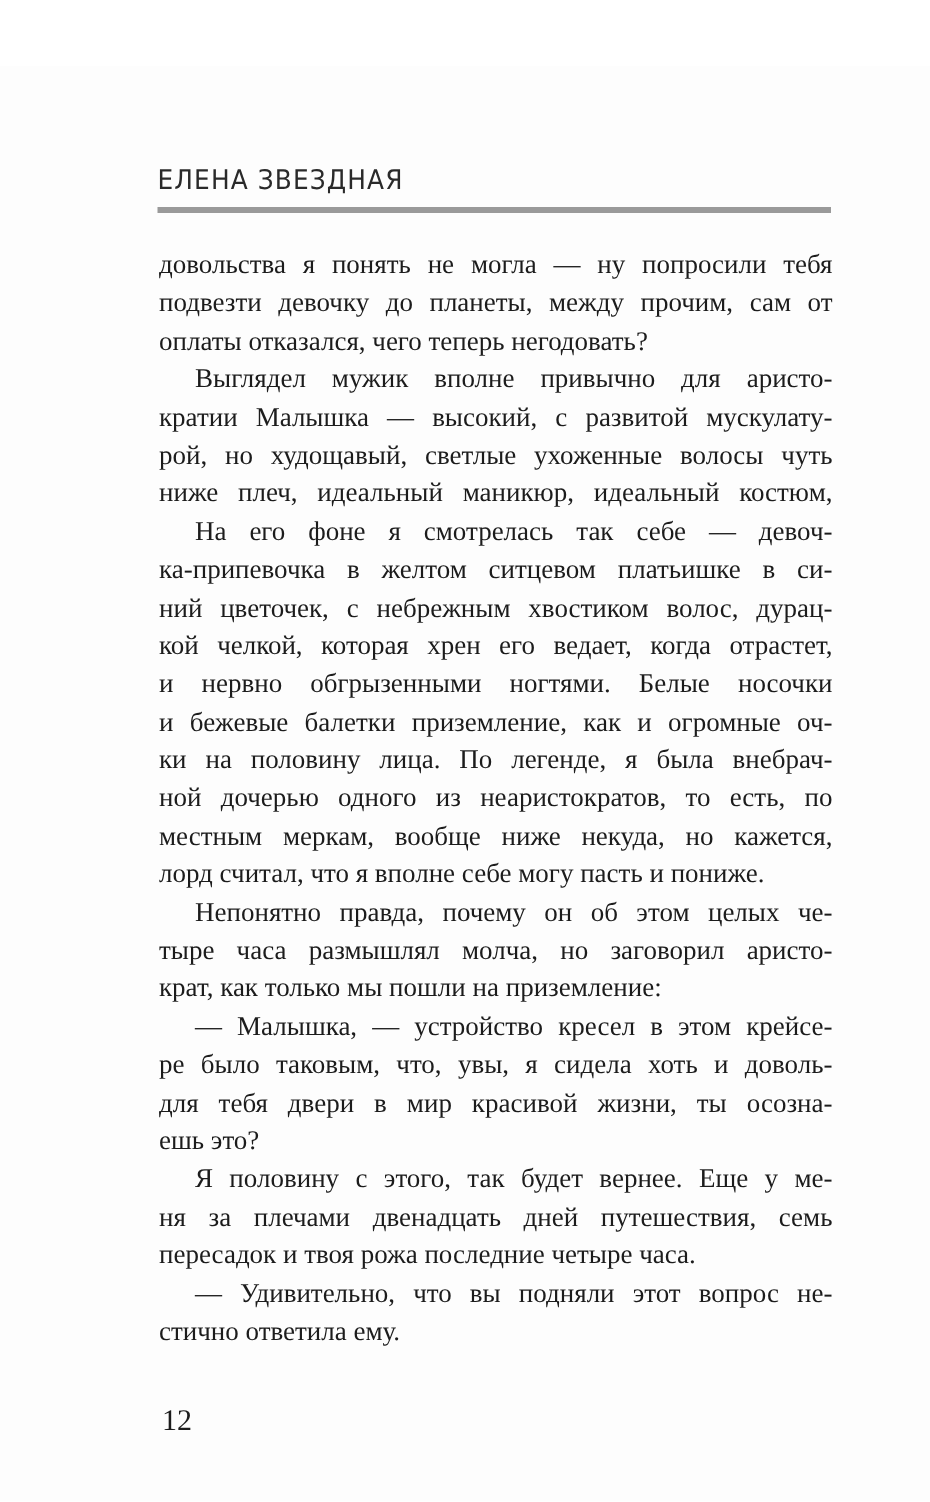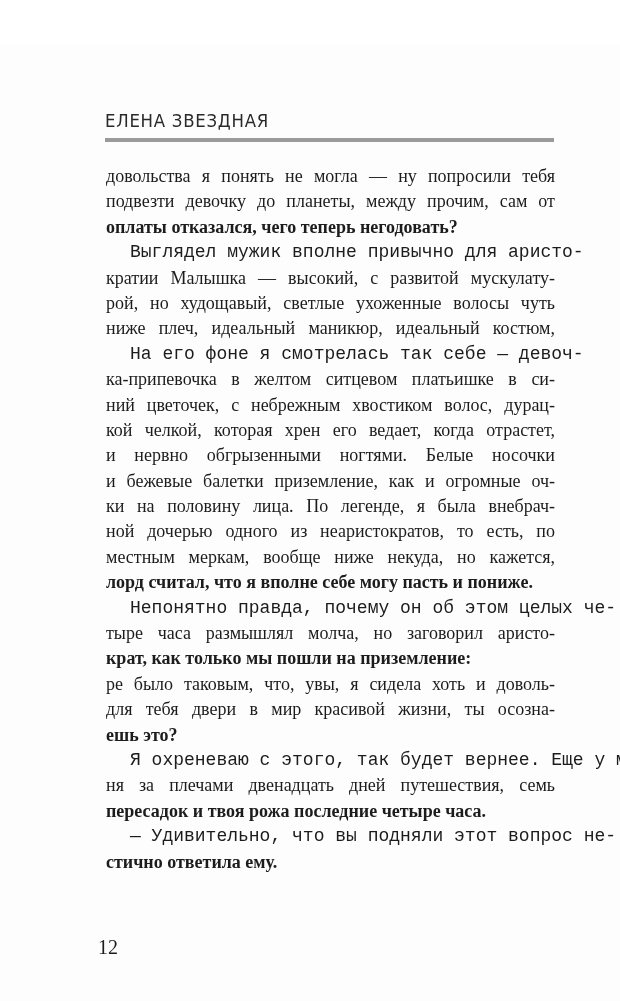--- a/index.html
+++ b/index.html
@@ -12,24 +12,24 @@
     white-space: nowrap;
   }
   .head-rule {
     position: absolute; left: 105px; top: 94px; width: 449px; height: 4px; background: #9a9a9a;
   }
   .body-text {
     position: absolute; left: 106px; top: 120px; width: 449px;
     font-family: "Liberation Serif", serif; font-size: 18px; line-height: 25.4px; color: #1c1c1c;
   }
   .line { display: block; white-space: nowrap; text-align: justify; text-align-last: justify; height: 25.4px; }
-  .line.last { text-align-last: left; font-weight: bold; }
-  .line.indent { padding-left: 24px; font-family: Liberation Mono, monospace; }
+  .line.last { text-align-last: left; }
+  .line.indent { padding-left: 24px; }
   .folio {
-    position: absolute; left: 98px; top: 892px;
+    position: absolute; left: 108px; top: 892px;
     font-family: "Liberation Serif", serif; font-size: 20px; color: #1c1c1c;
   }
 </style>
 </head>
 <body>
 
 <div class="page">
   <div class="running-head">ЕЛЕНА ЗВЕЗДНАЯ</div>
   <div class="head-rule"></div>
 
@@ -47,24 +47,25 @@
       <span class="line">кой челкой, которая хрен его ведает, когда отрастет,</span>
       <span class="line">и нервно обгрызенными ногтями. Белые носочки</span>
       <span class="line">и бежевые балетки приземление, как и огромные оч-</span>
       <span class="line">ки на половину лица. По легенде, я была внебрач-</span>
       <span class="line">ной дочерью одного из неаристократов, то есть, по</span>
       <span class="line">местным меркам, вообще ниже некуда, но кажется,</span>
       <span class="line last">лорд считал, что я вполне себе могу пасть и пониже.</span>
       <span class="line indent">Непонятно правда, почему он об этом целых че-</span>
       <span class="line">тыре часа размышлял молча, но заговорил аристо-</span>
       <span class="line last">крат, как только мы пошли на приземление:</span>
+      <span class="line indent">— Малышка, — устройство кресел в этом крейсе-</span>
       <span class="line">ре было таковым, что, увы, я сидела хоть и доволь-</span>
       <span class="line">для тебя двери в мир красивой жизни, ты осозна-</span>
       <span class="line last">ешь это?</span>
-      <span class="line indent">Я охреневаю с этого, так будет вернее. Еще у ме-</span>
+      <span class="line indent">Я половину с этого, так будет вернее. Еще у ме-</span>
       <span class="line">ня за плечами двенадцать дней путешествия, семь</span>
       <span class="line last">пересадок и твоя рожа последние четыре часа.</span>
       <span class="line indent">— Удивительно, что вы подняли этот вопрос не-</span>
       <span class="line last">стично ответила ему.</span>
     </div>
 
   <div class="folio">12</div>
 </div>
 
 </body></html>

